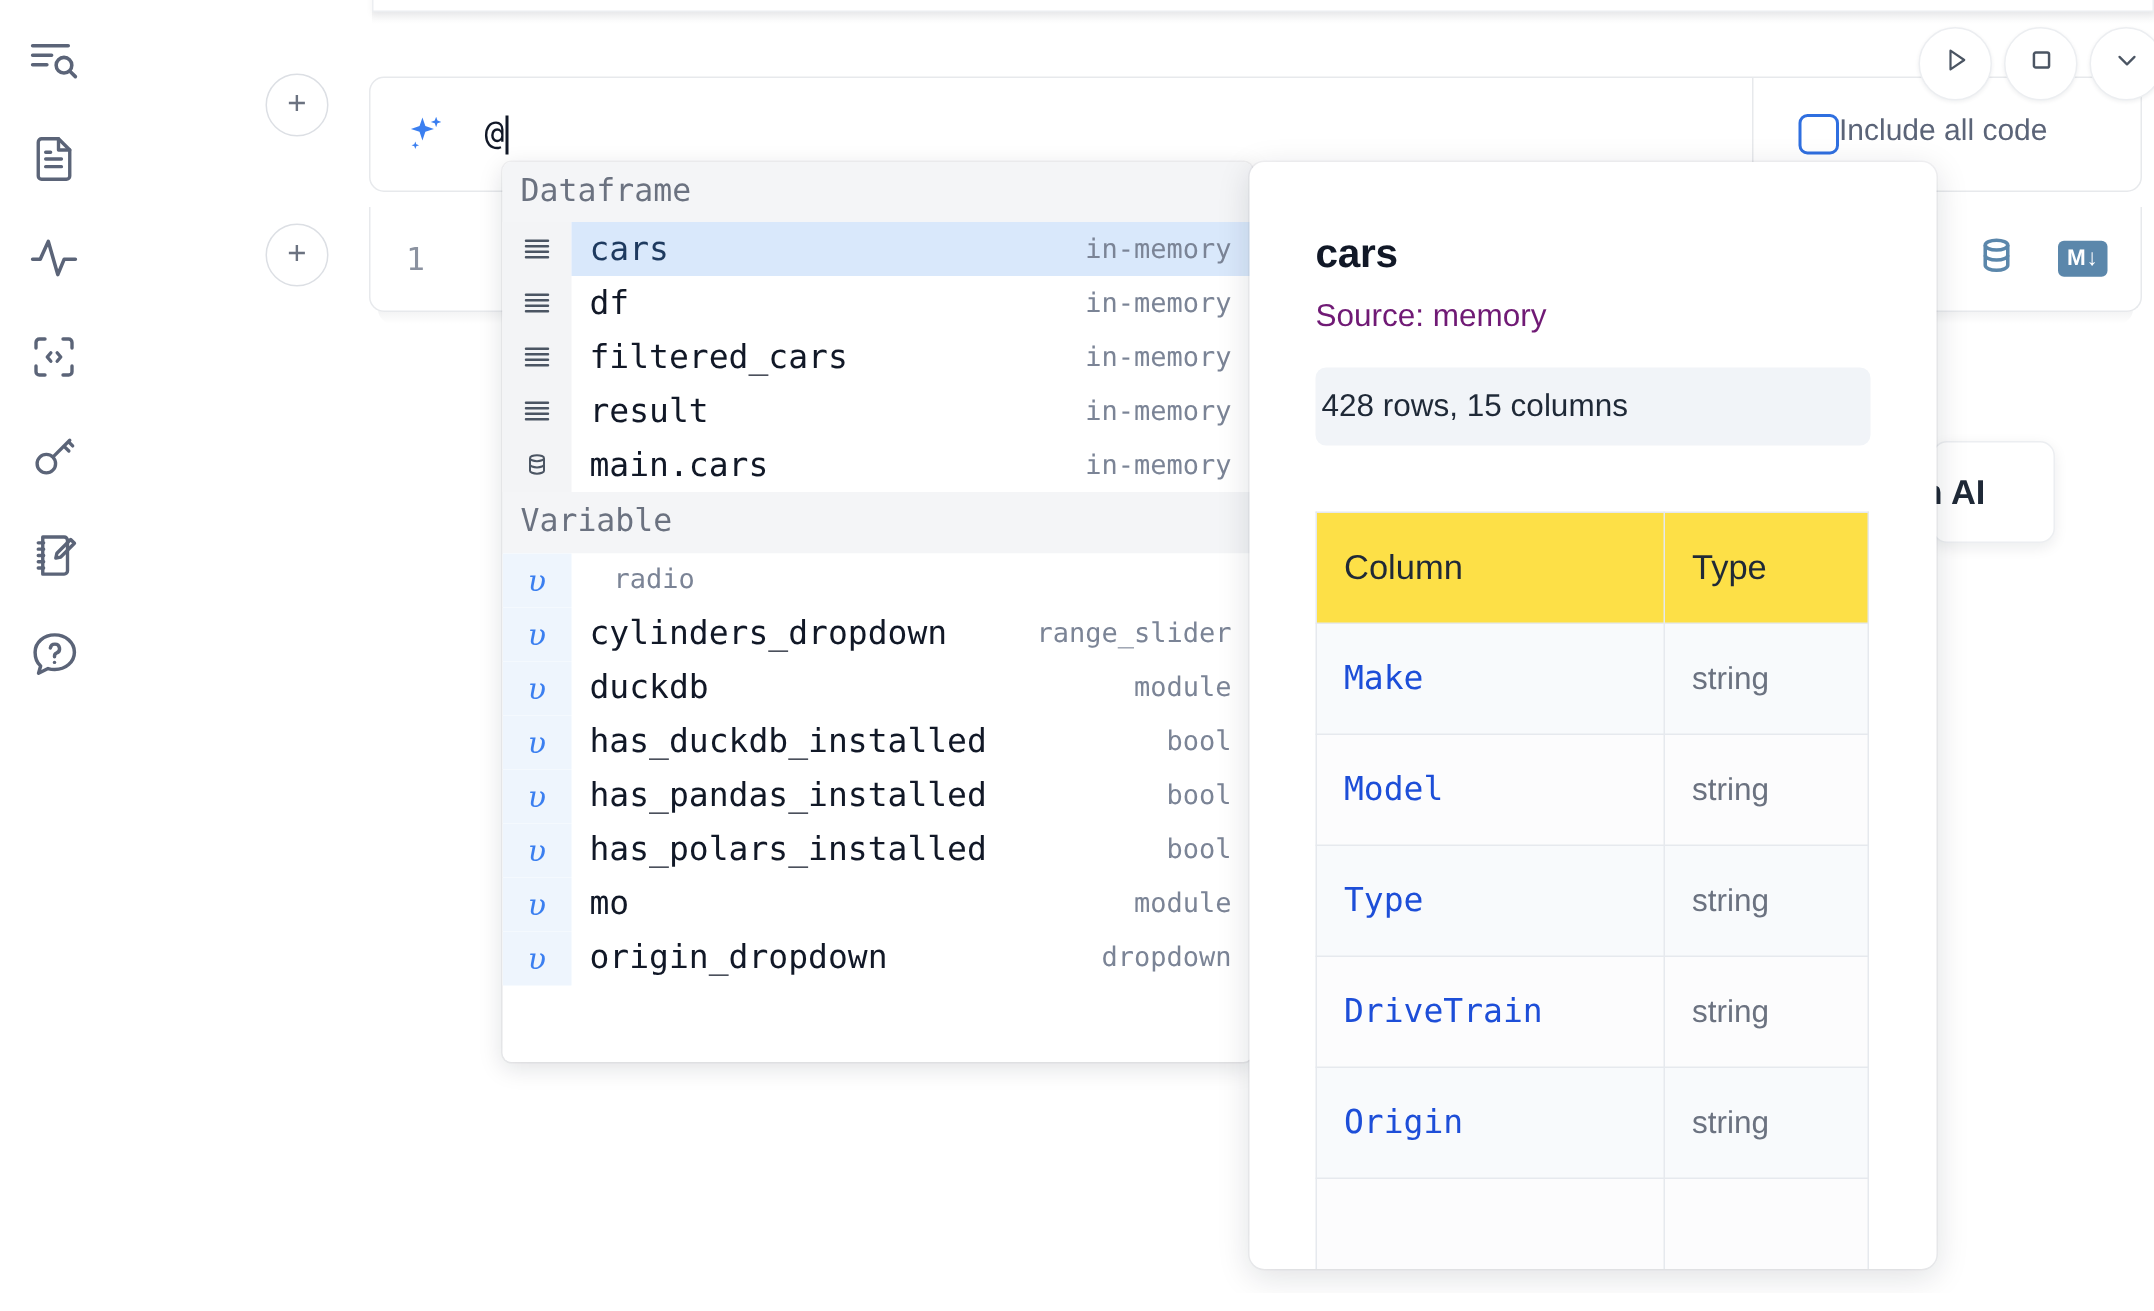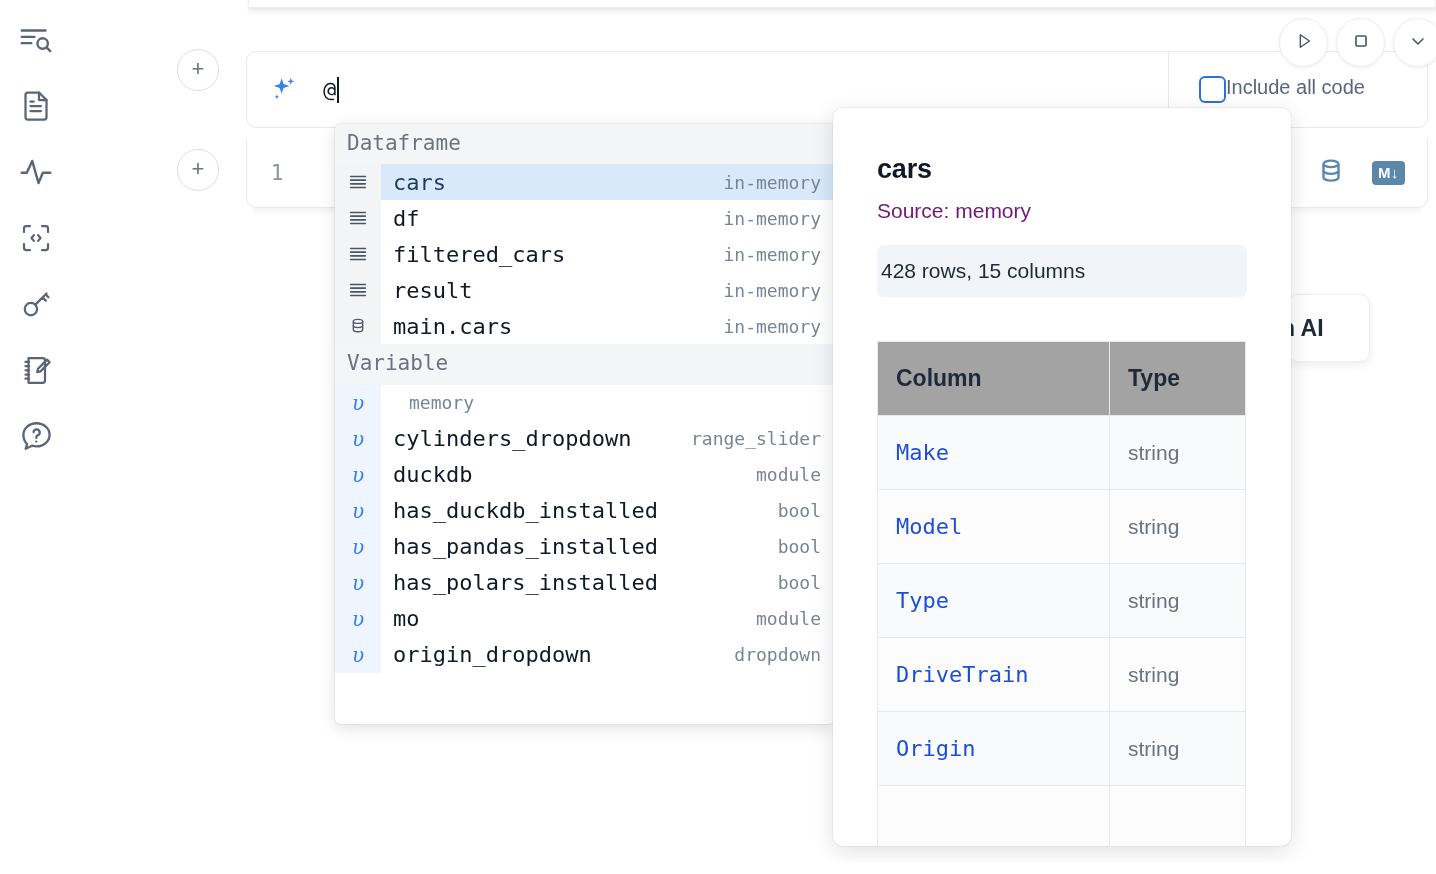--- a/index.html
+++ b/index.html
@@ -236,21 +236,21 @@
     font-size: 23px;
     font-weight: 700;
     color: #1f2937;
     margin-left: -8px;
     white-space: nowrap;
   }
 
   
   .ac-panel {
     position: absolute;
-    left: 335px; top: 124px;
+    left: 335px; top: 108px;
     width: 500px; height: 600px;
     background: #ffffff;
     border-radius: 6px;
     box-shadow: 0 4px 16px rgba(17,24,39,0.13), 0 0 0 1px rgba(17,24,39,0.05);
     overflow: hidden;
     z-index: 10;
     font-family: "DejaVu Sans Mono", "Liberation Mono", monospace;
   }
   .ac-scroll { width: 100%; height: 100%; overflow: hidden; }
 
@@ -347,22 +347,22 @@
   }
   .dp-table th, .dp-table td {
     border: 1px solid #e6e9ee;
     text-align: left;
     height: 74px;
     padding: 0 18px;
     vertical-align: middle;
     overflow: hidden;
   }
   .dp-table th {
-    background: #a3a3a3;
-    font-weight: 700;
+    background: #fde047;
+    font-weight: 400;
     font-size: 23px;
     color: #1f2937;
   }
   .dp-table td.colname {
     font-family: "DejaVu Sans Mono", "Liberation Mono", monospace;
     font-size: 22px;
     color: #1d4ed8;
   }
   .dp-table td.coltype {
     font-size: 21px;
@@ -581,21 +581,21 @@
           </div>
           <div class="ac-label-zone">
             <span class="ac-name">main.cars</span>
             <span class="ac-type">in-memory</span>
           </div>
         </div>
         <div class="ac-group-header">Variable</div>
         <div class="ac-row">
           <div class="ac-icon-cell var">υ</div>
           <div class="ac-label-zone">
-            <span class="ac-type">memory</span>
+            <span class="ac-type">radio</span>
           </div>
         </div>
         <div class="ac-row">
           <div class="ac-icon-cell var">υ</div>
           <div class="ac-label-zone">
             <span class="ac-name">cylinders_dropdown</span>
             <span class="ac-type">range_slider</span>
           </div>
         </div>
         <div class="ac-row">

